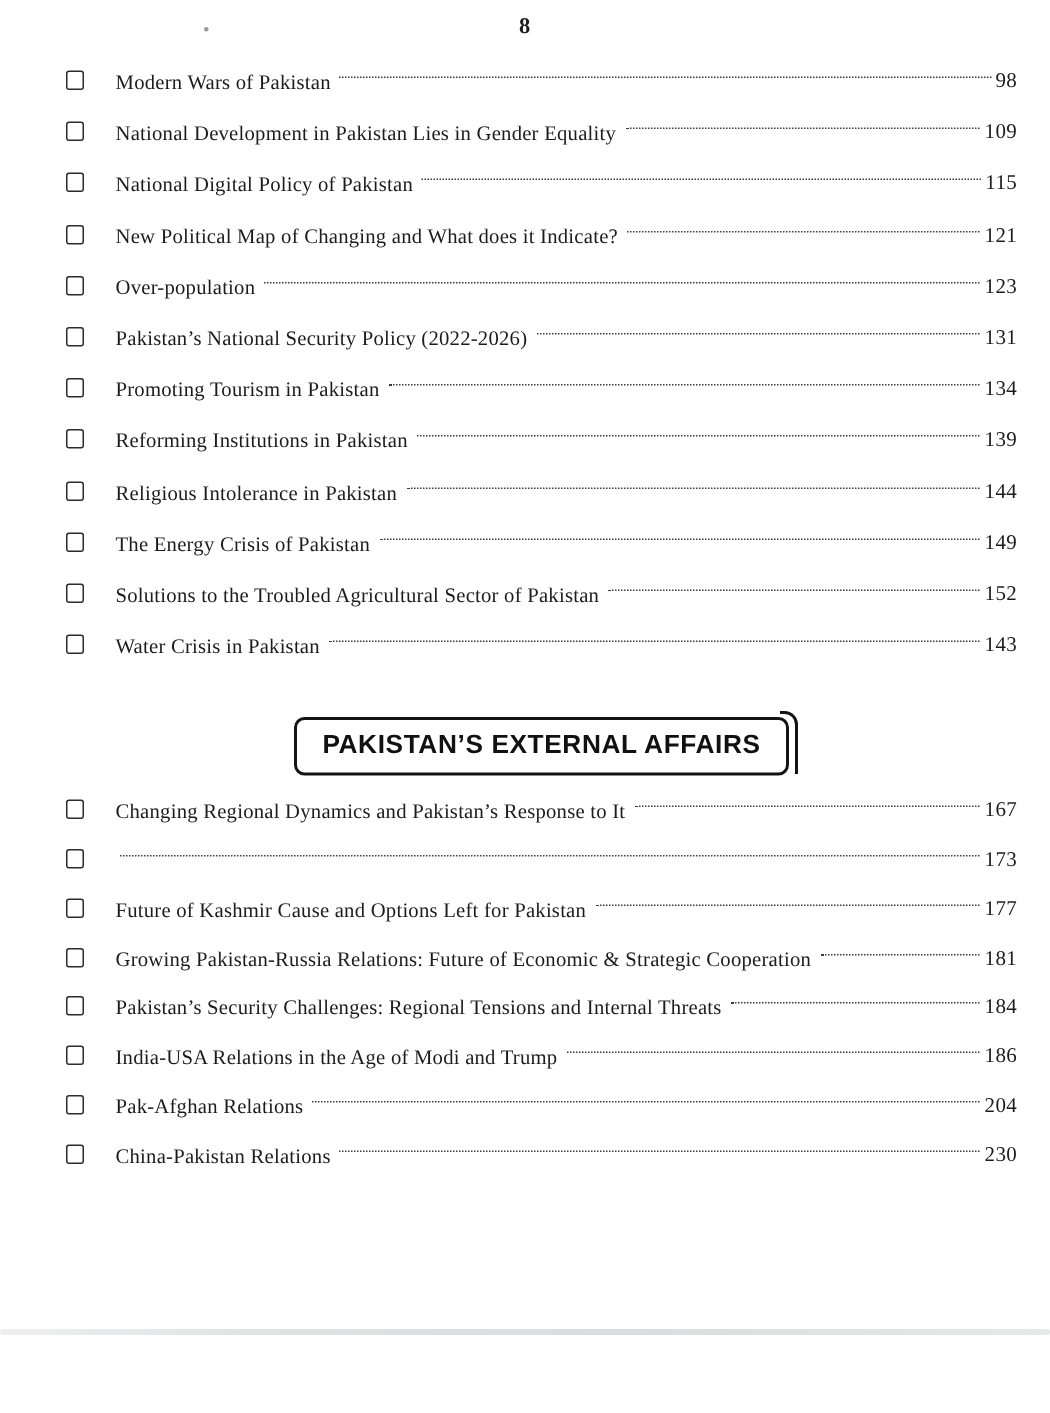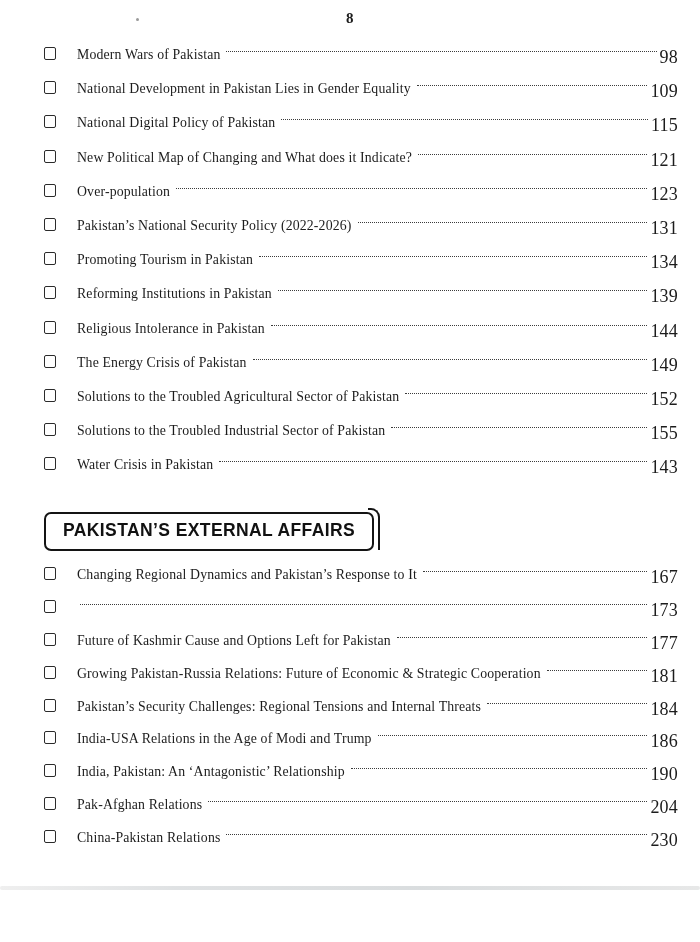--- a/index.html
+++ b/index.html
@@ -44,26 +44,26 @@
   }
   .dots{
     flex:1;
     height:0;
     border-bottom:1.7px dotted #3c3c3c;
     margin:0 3px;
     transform:translateY(4px);
     min-width:12px;
   }
   .num{
-    font-size:18px;
+    font-size:14px;
     flex:none;
     letter-spacing:.2px;
   }
   .header-wrap{
-    display:flex;
+    display:flex;justify-content:center;
     margin:21px 0 16px;
   }
   .header-box{
     position:relative;
     border:2.6px solid #141414;
     border-radius:7px;
     padding:6px 17px 8px;
     font-family:"Liberation Sans", sans-serif;
     font-weight:bold;
     font-size:17.5px;
@@ -167,26 +167,20 @@
     <span class="num">149</span>
   </div>
 
   <div class="row">
     <span class="bullet"></span>
     <span class="title">Solutions to the Troubled Agricultural Sector of Pakistan</span>
     <span class="dots"></span>
     <span class="num">152</span>
   </div>
 
-  <div class="row">
-    <span class="bullet"></span>
-    <span class="title">Solutions to the Troubled Industrial Sector of Pakistan</span>
-    <span class="dots"></span>
-    <span class="num">155</span>
-  </div>
 
   <div class="row">
     <span class="bullet"></span>
     <span class="title">Water Crisis in Pakistan</span>
     <span class="dots"></span>
     <span class="num">143</span>
   </div>
 </div>
       <div class="section-1">
   <div class="header-wrap">
@@ -227,26 +221,20 @@
     <span class="num">184</span>
   </div>
 
   <div class="row">
     <span class="bullet"></span>
     <span class="title">India-USA Relations in the Age of Modi and Trump</span>
     <span class="dots"></span>
     <span class="num">186</span>
   </div>
 
-  <div class="row">
-    <span class="bullet"></span>
-    <span class="title">India, Pakistan: An ‘Antagonistic’ Relationship</span>
-    <span class="dots"></span>
-    <span class="num">190</span>
-  </div>
 
   <div class="row">
     <span class="bullet"></span>
     <span class="title">Pak-Afghan Relations</span>
     <span class="dots"></span>
     <span class="num">204</span>
   </div>
 
   <div class="row">
     <span class="bullet"></span>

